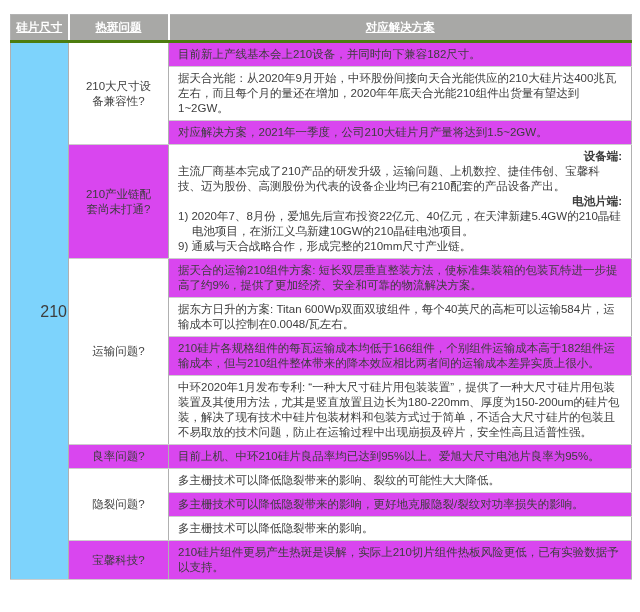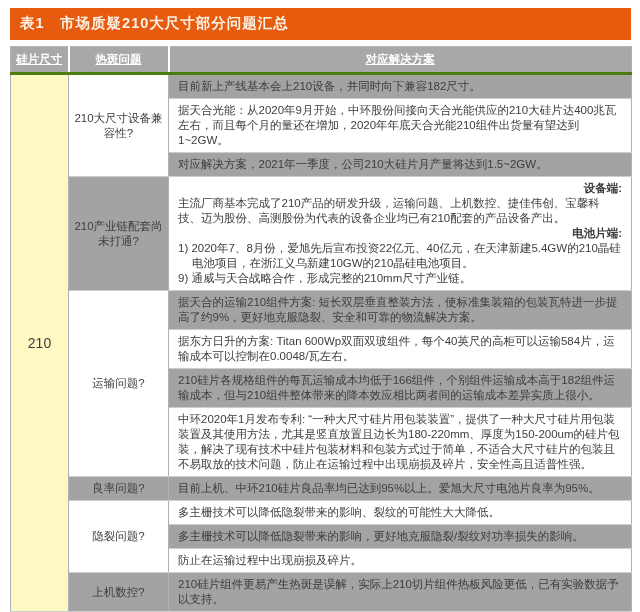--- a/index.html
+++ b/index.html
@@ -47,46 +47,43 @@
 
   tbody td {
     border: 1px solid #b0b0b0;
     border-top-color: #cdcdcd;
     border-bottom-color: #cdcdcd;
     font-size: 11.5px;
     line-height: 15px;
     vertical-align: middle;
   }
   td.size {
-    text-align: center;
-    background: #fef9c3;
-    font-size: 14px;
+    text-align: right;
+    background: #7dd3fc;
+    font-size: 16px;
   }
   td.prob {
     text-align: center;
-    padding: 4px 0;
+    padding: 4px 12px;
   }
   td.sol {
     text-align: left;
     padding: 4px 9px;
   }
   .w { background: #ffffff; }
-  .g { background: #a3a3a3; margin-top: 20px; }
+  .g { background: #d946ef; margin-top: 20px; }
 
   .bold { font-weight: bold; text-align: right; }
   .hang { padding-left: 14px; text-indent: -14px; }
 </style>
 </head>
 <body>
 
 <div class="page">
 
-  <div class="title-bar">
-    <span>表1　市场质疑210大尺寸部分问题汇总</span>
-  </div>
 
   <table class="issues">
     <colgroup>
         <col class="c-size">
         <col class="c-prob">
         <col class="c-sol">
       </colgroup>
     <thead>
       <tr>
         <th>硅片尺寸</th>
@@ -113,21 +110,21 @@
           <div class="bold">设备端:</div>
           <div>主流厂商基本完成了210产品的研发升级，运输问题、上机数控、捷佳伟创、宝馨科技、迈为股份、高测股份为代表的设备企业均已有210配套的产品设备产出。</div>
           <div class="bold">电池片端:</div>
           <div class="hang">1) 2020年7、8月份，爱旭先后宣布投资22亿元、40亿元，在天津新建5.4GW的210晶硅电池项目，在浙江义乌新建10GW的210晶硅电池项目。</div>
           <div class="hang">9) 通威与天合战略合作，形成完整的210mm尺寸产业链。</div>
         </td>
       </tr>
 
       <tr>
         <td class="prob w" rowspan="4">运输问题?</td>
-        <td class="sol g">据天合的运输210组件方案: 短长双层垂直整装方法，使标准集装箱的包装瓦特进一步提高了约9%，更好地克服隐裂、安全和可靠的物流解决方案。</td>
+        <td class="sol g">据天合的运输210组件方案: 短长双层垂直整装方法，使标准集装箱的包装瓦特进一步提高了约9%，提供了更加经济、安全和可靠的物流解决方案。</td>
       </tr>
       <tr>
         <td class="sol w">据东方日升的方案: Titan 600Wp双面双玻组件，每个40英尺的高柜可以运输584片，运输成本可以控制在0.0048/瓦左右。</td>
       </tr>
       <tr>
         <td class="sol g">210硅片各规格组件的每瓦运输成本均低于166组件，个别组件运输成本高于182组件运输成本，但与210组件整体带来的降本效应相比两者间的运输成本差异实质上很小。</td>
       </tr>
       <tr>
         <td class="sol w">中环2020年1月发布专利: “一种大尺寸硅片用包装装置”，提供了一种大尺寸硅片用包装装置及其使用方法，尤其是竖直放置且边长为180-220mm、厚度为150-200um的硅片包装，解决了现有技术中硅片包装材料和包装方式过于简单，不适合大尺寸硅片的包装且不易取放的技术问题，防止在运输过程中出现崩损及碎片，安全性高且适普性强。</td>
       </tr>
@@ -138,23 +135,23 @@
       </tr>
 
       <tr>
         <td class="prob w" rowspan="3">隐裂问题?</td>
         <td class="sol w">多主栅技术可以降低隐裂带来的影响、裂纹的可能性大大降低。</td>
       </tr>
       <tr>
         <td class="sol g">多主栅技术可以降低隐裂带来的影响，更好地克服隐裂/裂纹对功率损失的影响。</td>
       </tr>
       <tr>
-        <td class="sol w">防止在运输过程中出现崩损及碎片。</td>
+        <td class="sol w">多主栅技术可以降低隐裂带来的影响。</td>
       </tr>
 
       <tr>
-        <td class="prob g">上机数控?</td>
+        <td class="prob g">宝馨科技?</td>
         <td class="sol g">210硅片组件更易产生热斑是误解，实际上210切片组件热板风险更低，已有实验数据予以支持。</td>
       </tr>
     </tbody>
   </table>
 
 </div>
 
 </body></html>

